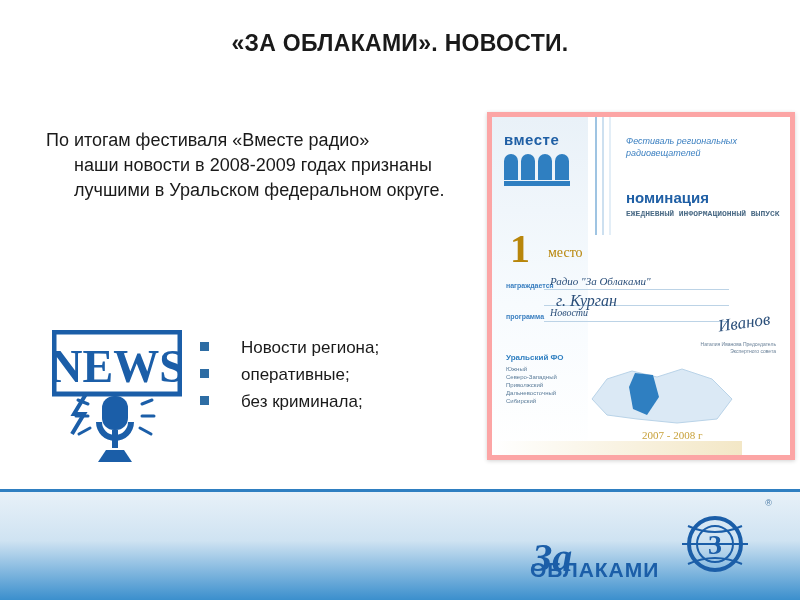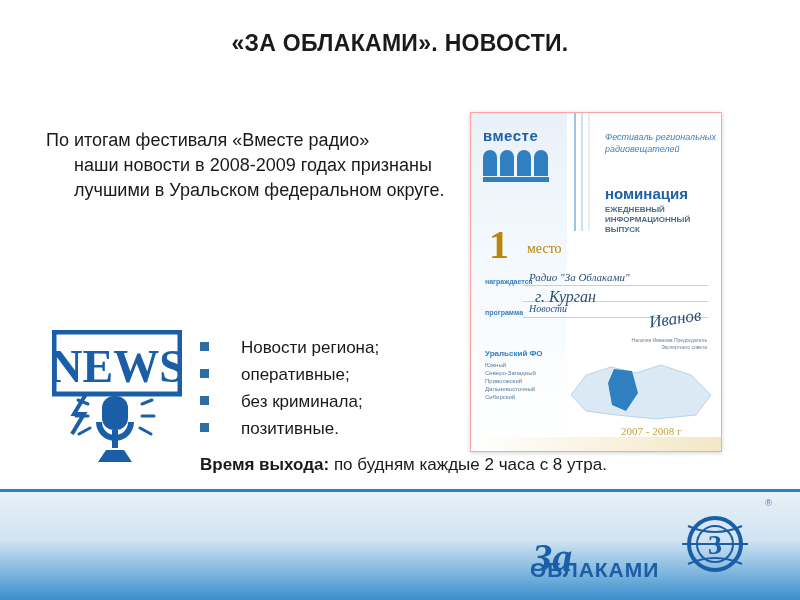--- a/index.html
+++ b/index.html
@@ -90,28 +90,29 @@
     width: 570px;
     font-size: 17px;
     color: #1a1a1a;
   }
   .schedule b {
     font-weight: bold;
   }
   
   .diploma {
     position: absolute;
-    left: 470px;
+    left: 487px;
     top: 112px;
     width: 250px;
     height: 338px;
     background: #ffffff;
-    border: 1px solid #fca5a5;
+    border: 5px solid #fca5a5;
     box-shadow: 0 1px 4px rgba(0,0,0,0.18);
     overflow: hidden;
+    padding-left: 48px;
   }
   .dip-left-band {
     position: absolute;
     left: 0; top: 0;
     width: 96px; height: 338px;
     background: linear-gradient(to bottom, #e9f1f8 0%, #f7fbfe 55%, #ffffff 100%);
   }
   .dip-vline {
     position: absolute;
     top: 0;
@@ -166,20 +167,21 @@
     font-weight: bold;
     color: #1f5fa5;
   }
   .dip-nom-sub {
     position: absolute;
     left: 134px; top: 92px;
     font-size: 8px;
     color: #4b6b86;
     line-height: 10px;
     font-weight: bold;
+    font-family: Liberation Mono, monospace;
   }
   .dip-place-num {
     position: absolute;
     left: 18px; top: 108px;
     font-size: 40px;
     color: #b8860b;
     font-family: "Liberation Serif", serif;
     font-weight: bold;
   }
   .dip-place-word {
@@ -352,29 +354,22 @@
       <span>Новости региона;</span>
     </div>
     <div class="bullet-row">
       <span class="bullet-marker"></span>
       <span>оперативные;</span>
     </div>
     <div class="bullet-row">
       <span class="bullet-marker"></span>
       <span>без криминала;</span>
     </div>
-    <div class="bullet-row">
-      <span class="bullet-marker"></span>
-      <span>позитивные.</span>
-    </div>
   </div>
 
-  <div class="schedule">
-    <b>Время выхода:</b><span> по будням каждые 2 часа с 8 утра.</span>
-  </div>
 
   <div class="diploma">
     <div class="dip-left-band"></div>
     <div class="dip-vline v1"></div>
     <div class="dip-vline v2"></div>
     <div class="dip-vline v3"></div>
 
     <div class="dip-vmeste">вместе</div>
     <div class="dip-figures">
         <i></i>

